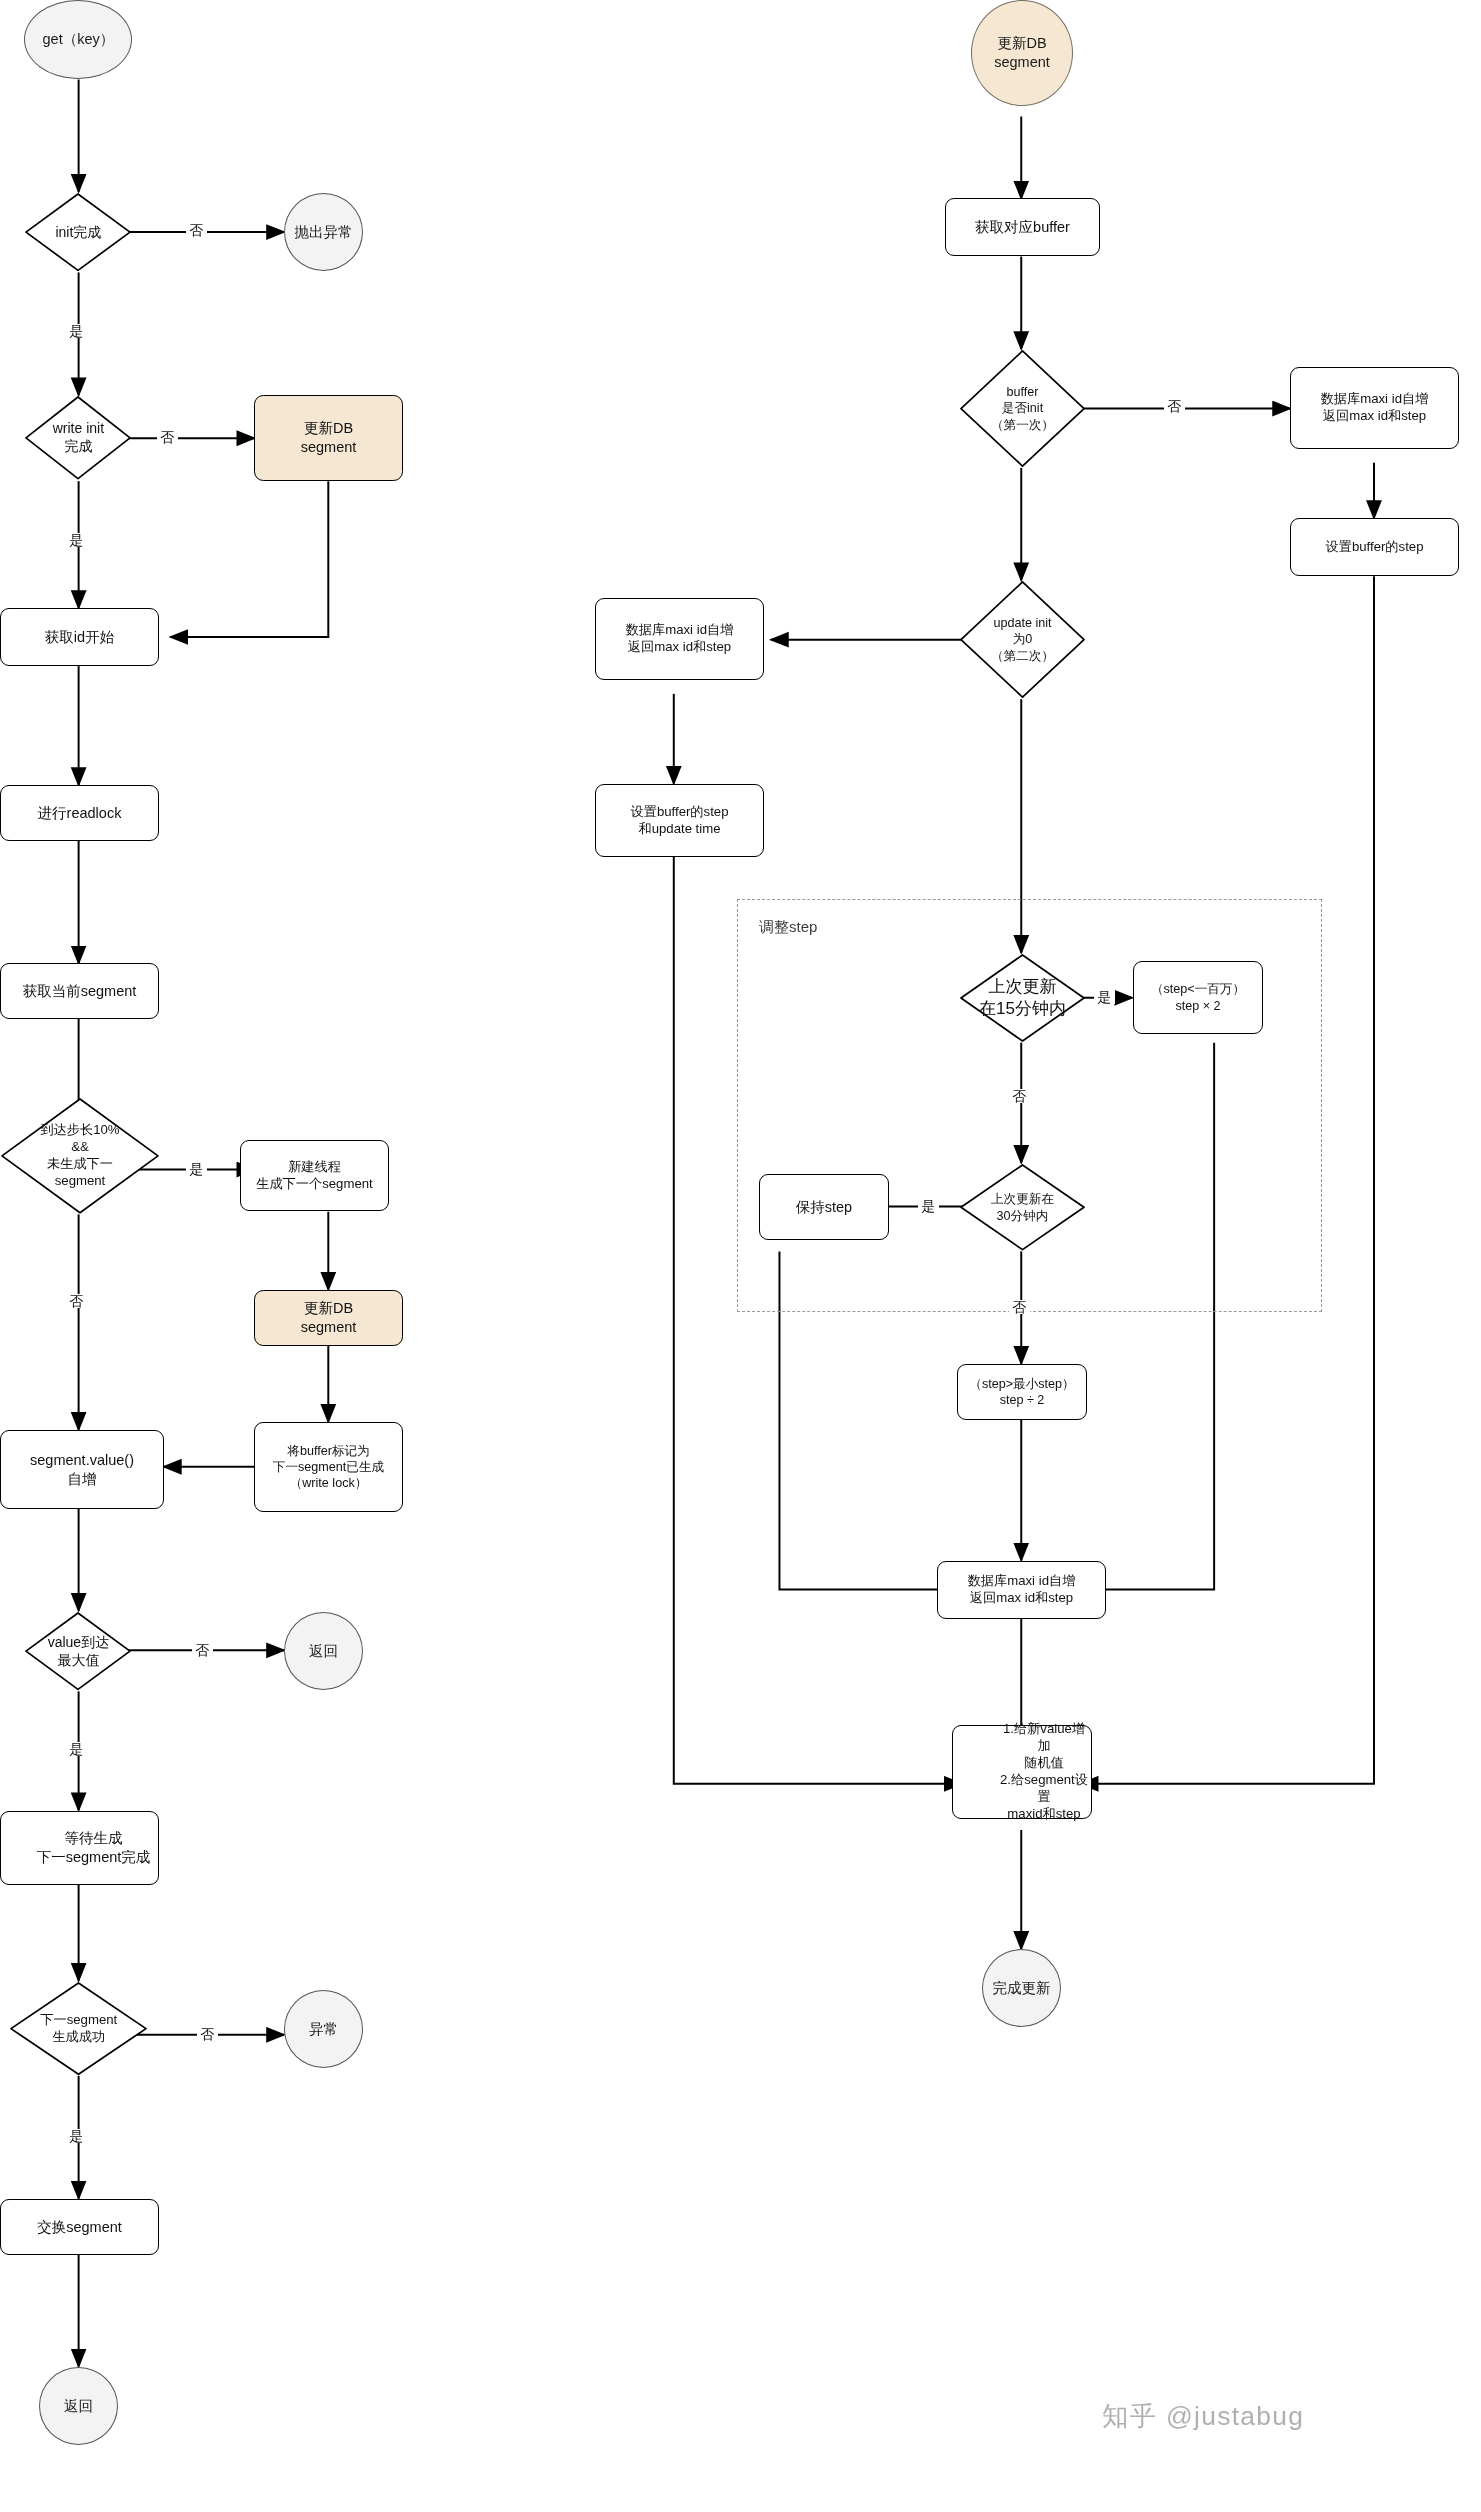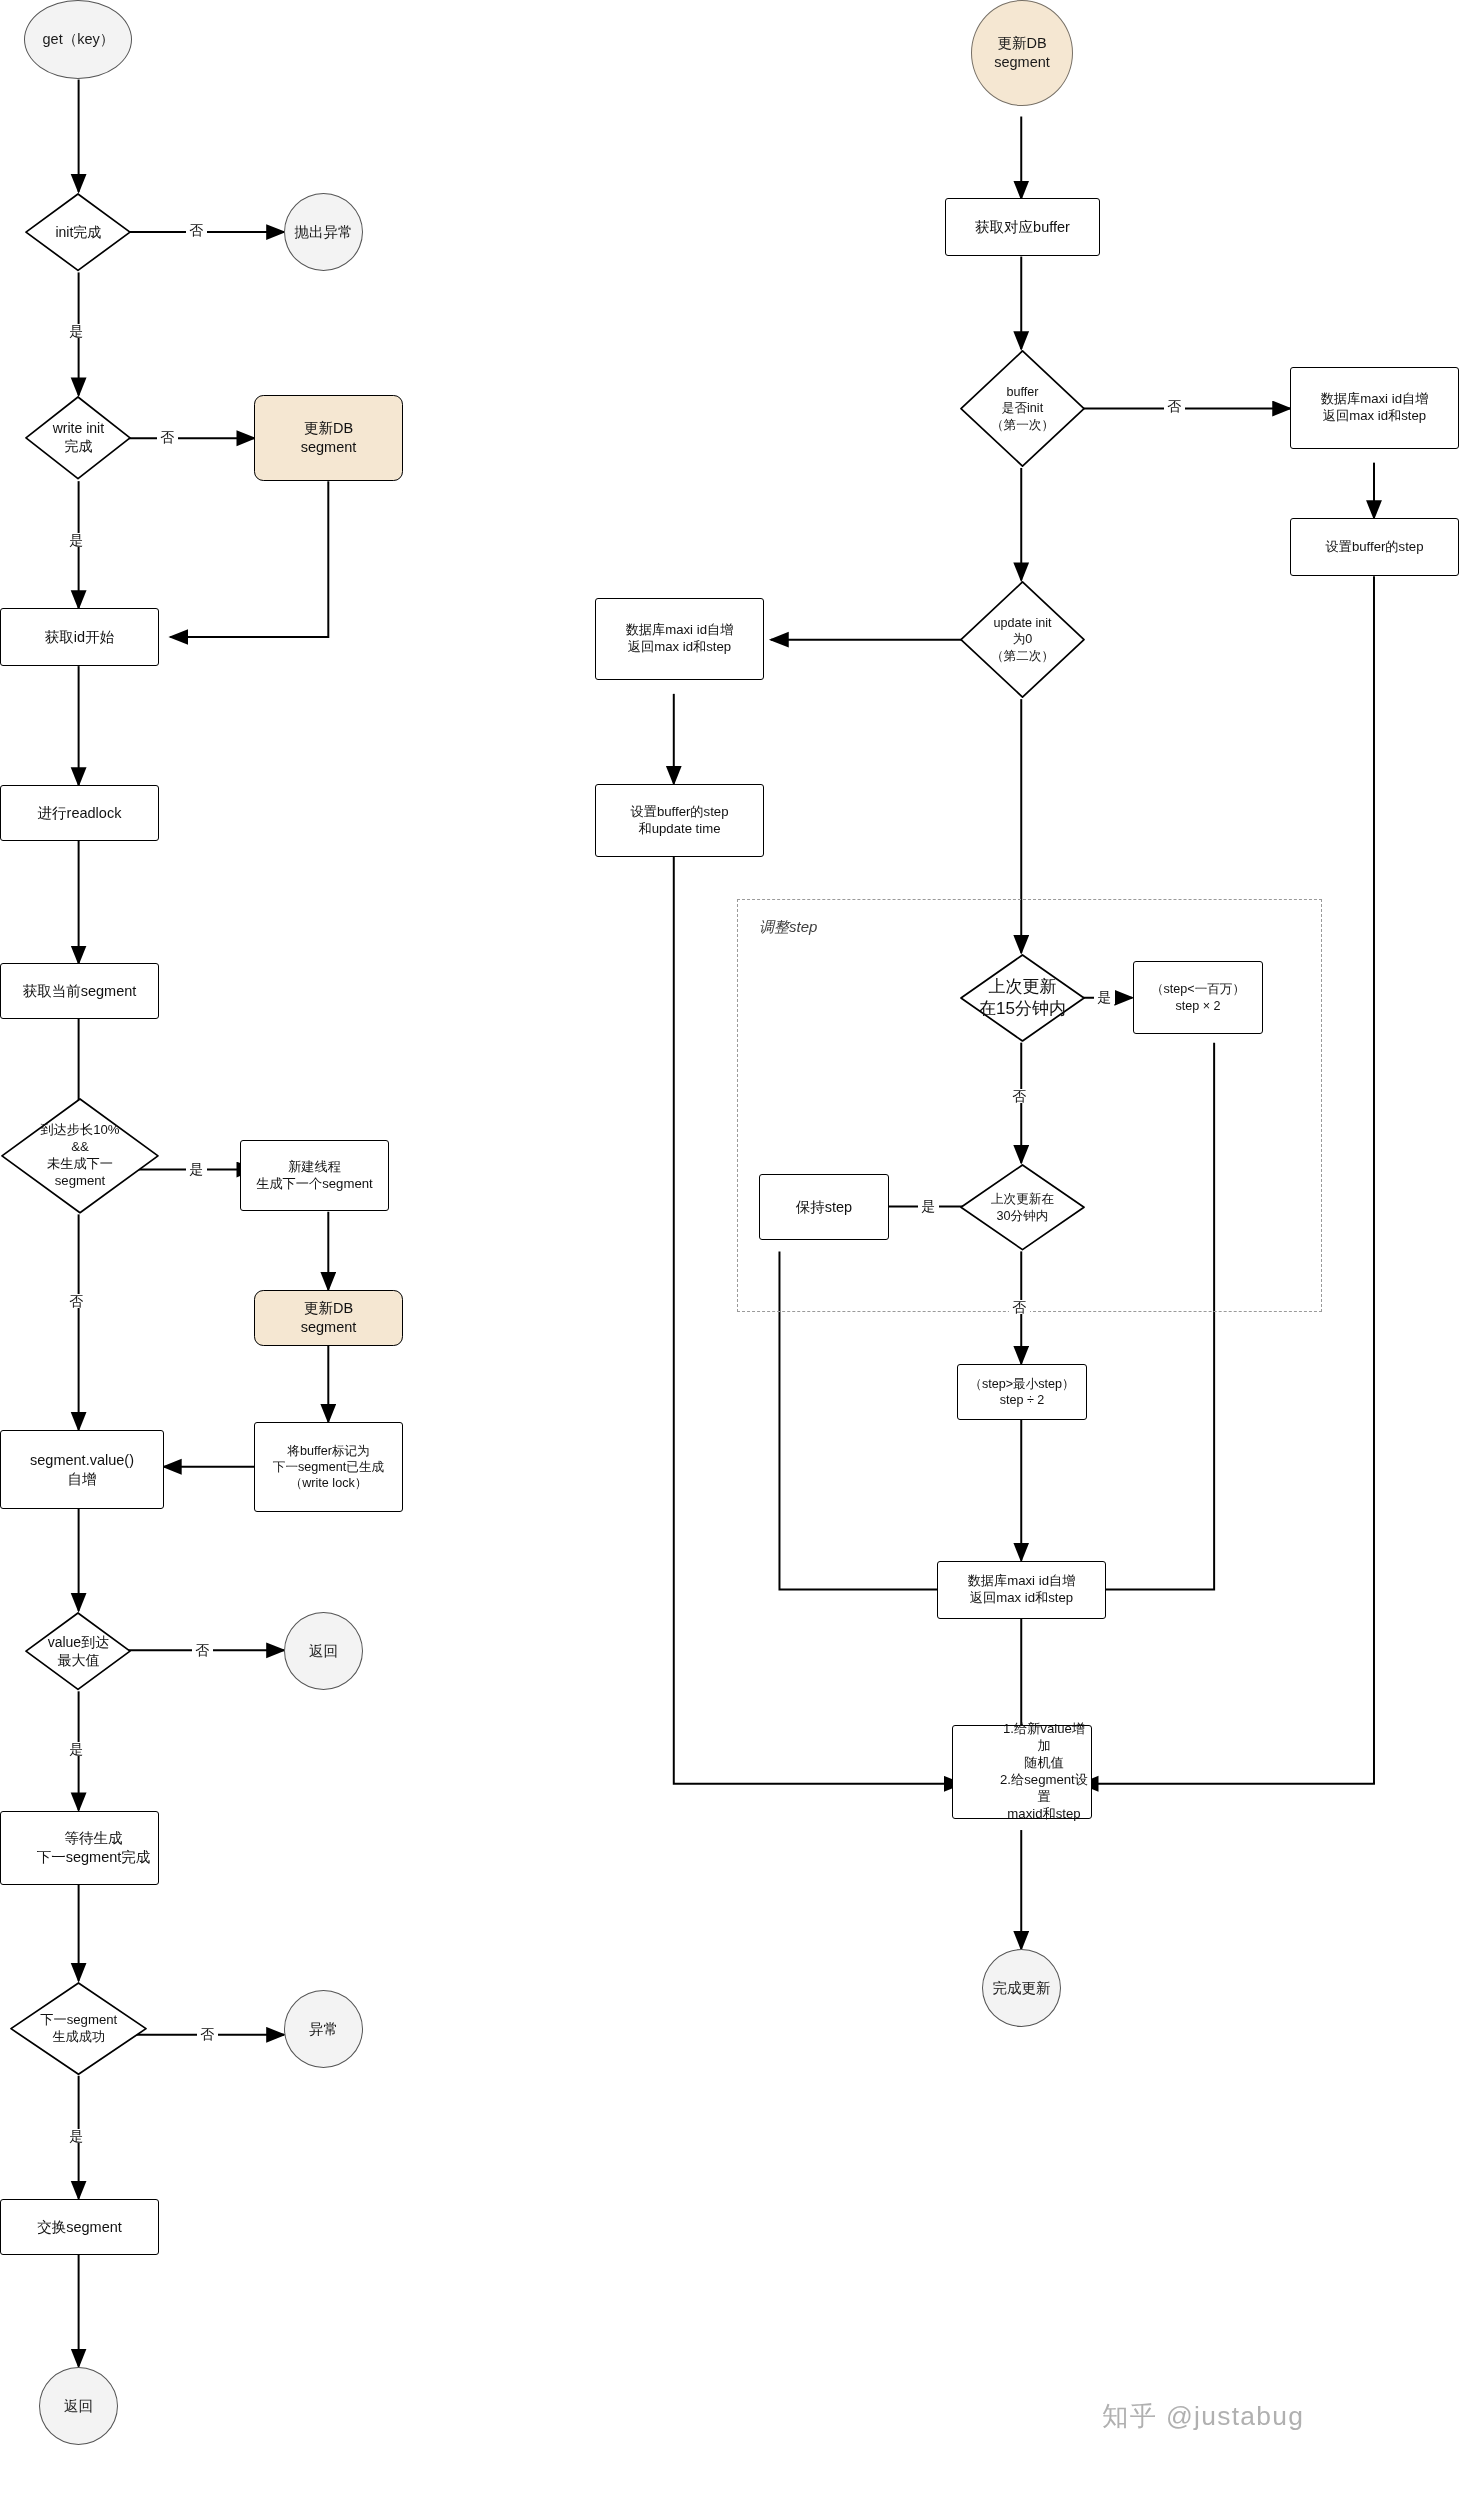--- a/index.html
+++ b/index.html
@@ -33,21 +33,21 @@
     justify-content: center;
     text-align: center;
     color: #111111;
     line-height: 1.28;
     white-space: pre-line;
     font-size: 14.5px;
   }
   .node.proc {
     background: #ffffff;
     border: 1.6px solid #000000;
-    border-radius: 3px;
+    border-radius: 9px;
   }
   .node.proc-accent {
     background: #f5e7d2;
     border: 1.6px solid #000000;
     border-radius: 9.3px;
   }
   .node.term {
     background: #f3f3f3;
     border: 1.5px solid #555555;
     border-radius: 50%;
@@ -160,21 +160,21 @@
 
       <path d="M1020,1274 L1020,2700 L1456,2700"></path>
 
       <path d="M1838,1578 L1838,2406 L1636,2406"></path>
 
       <path d="M1180,1894 L1180,2406 L1456,2406"></path>
     </g>
   </svg>
 
   <div class="group-box" style="left:737px; top:899px; width:585px; height:413px;"></div>
-  <div class="group-title" style="left:759px; top:918px;font-style:italic;">调整step</div>
+  <div class="group-title" style="left:759px; top:918px;">调整step</div>
 
   <div class="node term" style="left:24.4px; top:0px; width:108px; height:79px;">
     <span>get（key）</span>
   </div>
 
   <div class="node decision" style="left:24.4px; top:192px; width:108px; height:81px;">
     <svg class="dwrap" viewBox="0 0 164 122">
       <path d="M82 3 L161 61 L82 119 L3 61 Z" fill="#fff" stroke="#000" stroke-width="2.6" stroke-linejoin="round"></path>
     </svg>
     <span class="dlabel">init完成</span>

